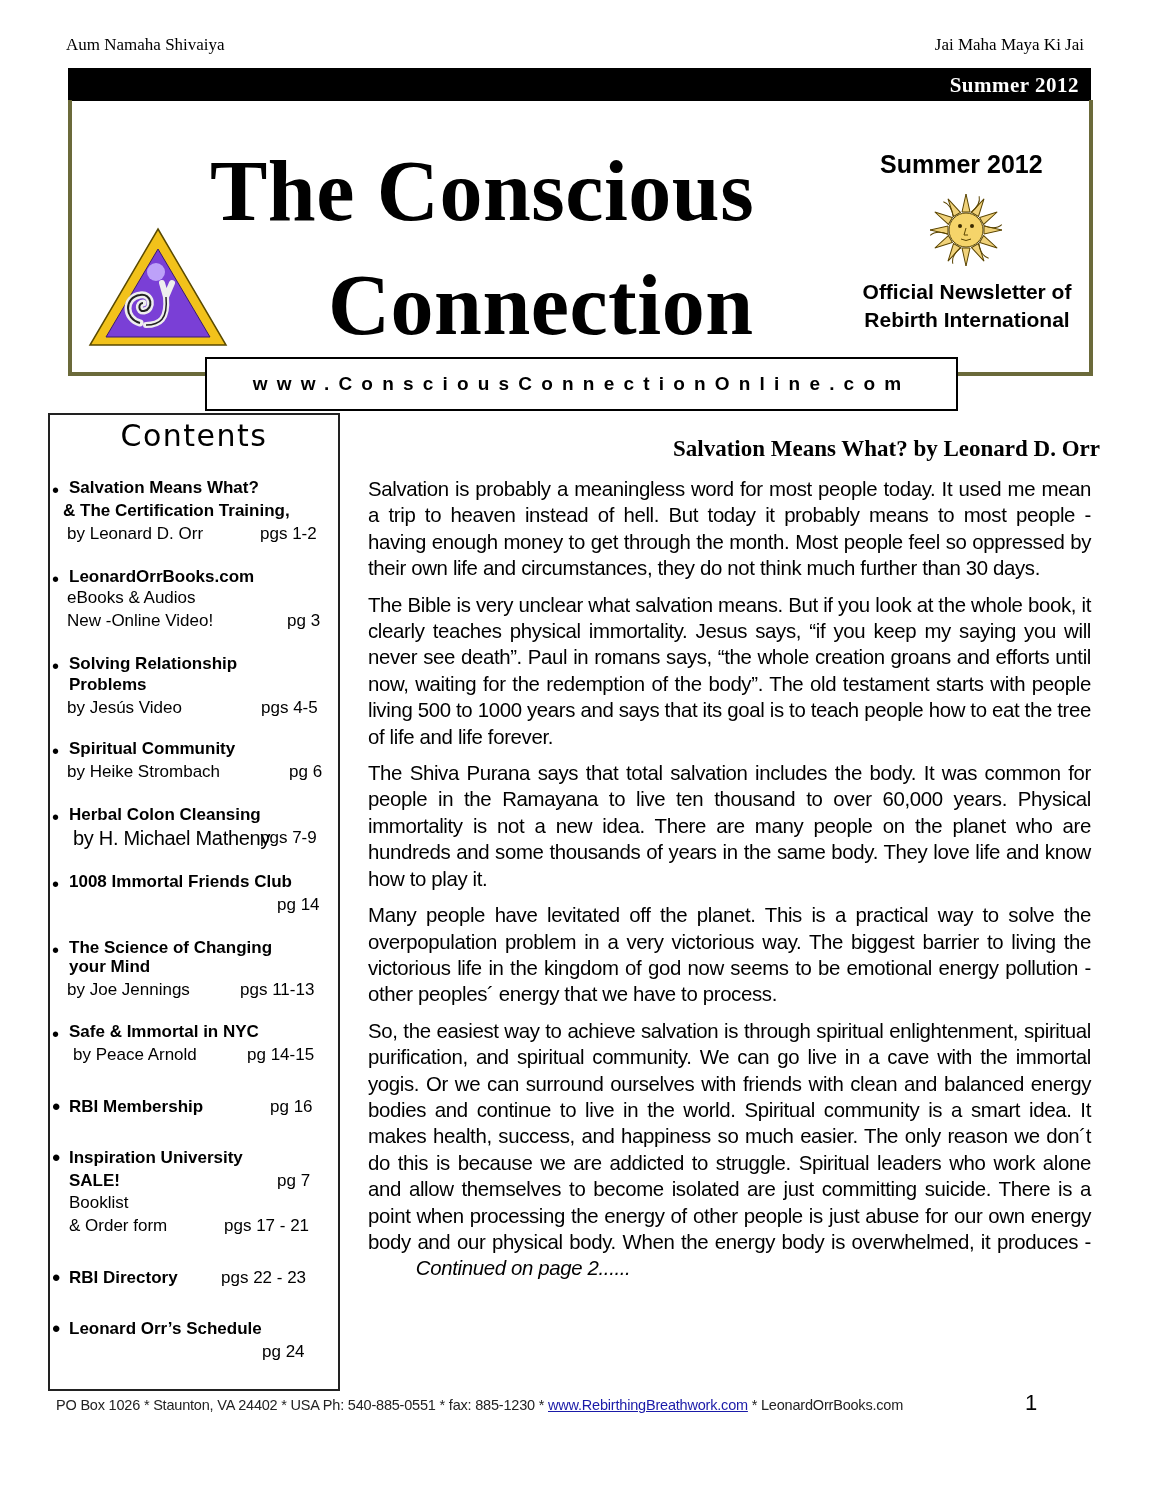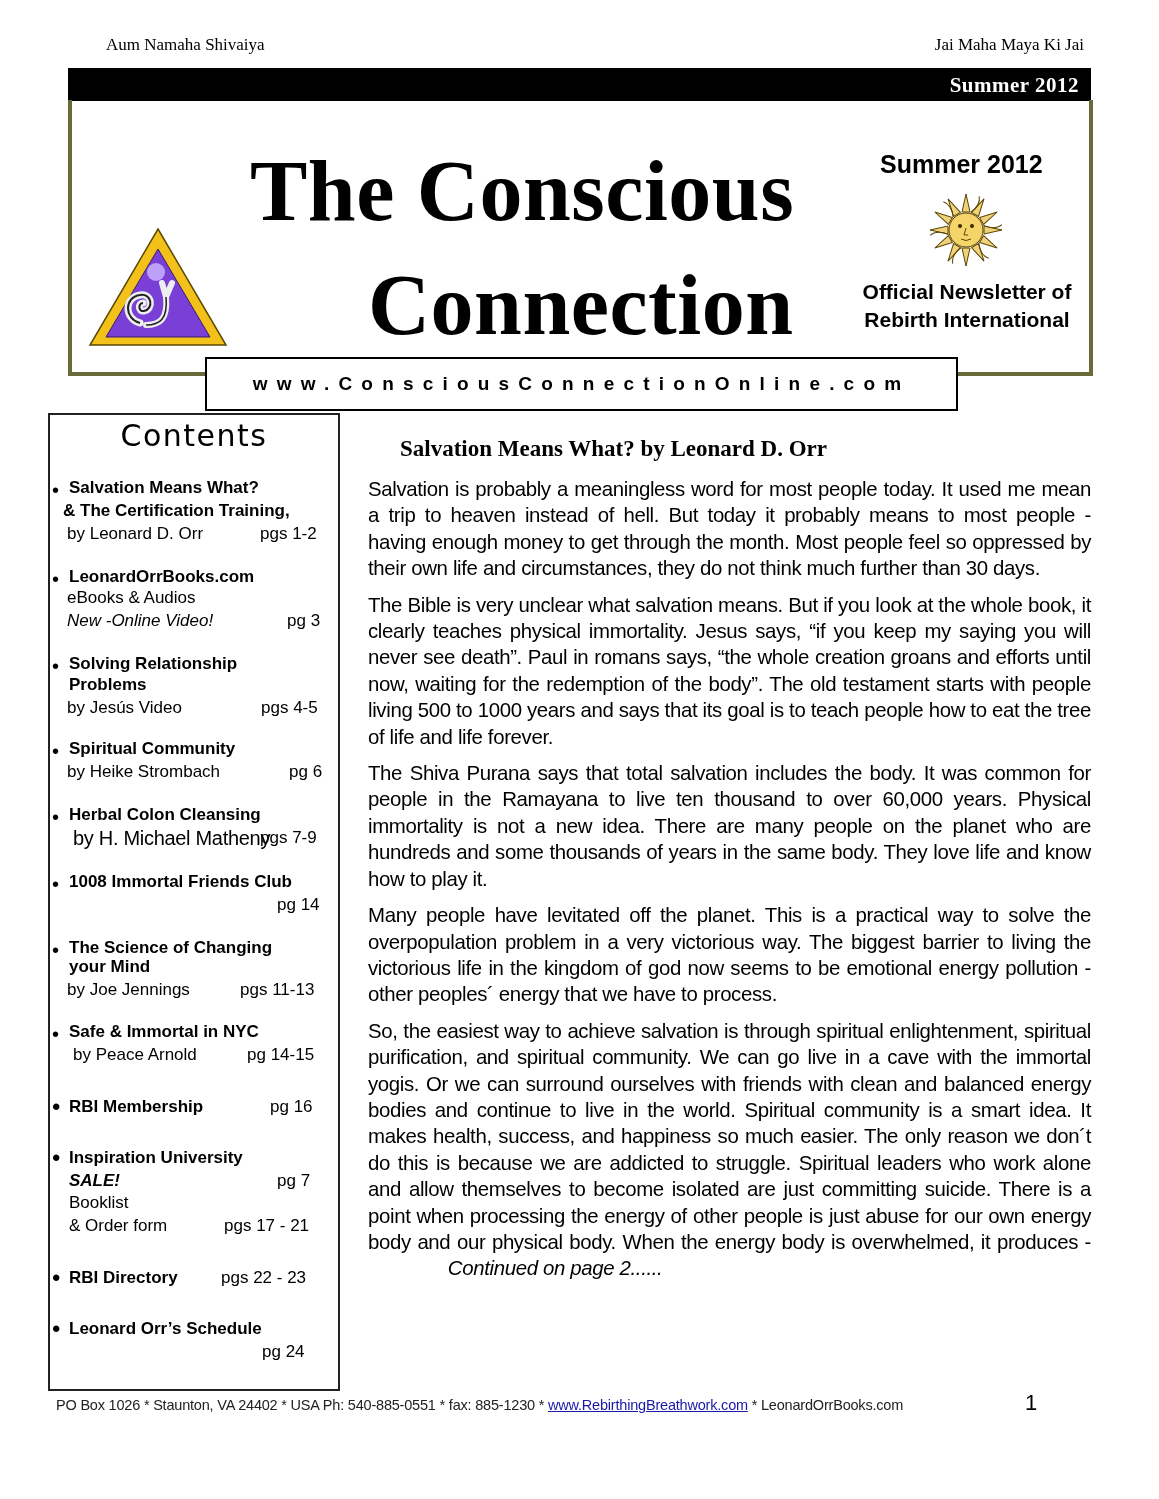--- a/index.html
+++ b/index.html
@@ -1,18 +1,18 @@
 <!DOCTYPE html>
 <html><head>
 <meta charset="utf-8">
 <style>
   html, body { margin: 0; padding: 0; background: #ffffff; }
   body { width: 1159px; height: 1499px; position: relative; overflow: hidden; color: #000; }
   .abs { position: absolute; }
-  .serif { font-family: "Liberation Serif", "DejaVu Serif", serif; margin-left: 40px; }
+  .serif { font-family: "Liberation Serif", "DejaVu Serif", serif; }
   .sans { font-family: "Liberation Sans", "DejaVu Sans", sans-serif; }
 
   .top-left { left: 66px; top: 35px; font-size: 17px; }
   .top-right { right: 75px; top: 35px; font-size: 17px; }
 
   .black-bar { left: 68px; top: 68px; width: 1023px; height: 33px; background: #000; }
   .black-bar-label { position: absolute; right: 12px; top: 5px; color: #fff; font-size: 21px; font-weight: bold; letter-spacing: 0.5px; }
 
   .frame { left: 68px; top: 100px; width: 1017px; height: 272px; border-left: 4px solid #6b6a3a; border-right: 4px solid #6b6a3a; border-bottom: 4px solid #6b6a3a; }
 
@@ -28,27 +28,27 @@
   .url-box { left: 205px; top: 357px; width: 749px; height: 50px; border: 2px solid #000; background: #fff; display: flex; align-items: center; justify-content: center; }
   .url-text { font-size: 19px; letter-spacing: 9.2px; font-weight: bold; }
 
   .contents-box { left: 48px; top: 413px; width: 288px; height: 974px; border: 2px solid #222; }
   .contents-title { position: absolute; left: 0; width: 100%; top: 3px; text-align: center; font-size: 30px; letter-spacing: 1.5px; font-family: "DejaVu Sans", sans-serif; font-weight: normal; }
 
   .toc-item { position: absolute; left: 0; width: 288px; font-size: 17px; line-height: 22px; }
   .toc-item .bullet { position: absolute; left: 2px; font-size: 20px; }
   .toc-item .line { position: absolute; white-space: nowrap; }
   .toc-item .b { font-weight: bold; }
-  .toc-item .i { font-style: italic; }
+  .toc-item .i { }
   .toc-item .pg { position: absolute; white-space: nowrap; }
 
-  .article-title { left: 360px; top: 436px; width: 740px; text-align: left; font-size: 23px; font-weight: bold; }
+  .article-title { left: 360px; top: 436px; width: 740px; text-align: right; font-size: 23px; font-weight: bold; }
   .article-body { left: 368px; top: 476px; width: 723px; font-size: 20.4px; line-height: 26.4px; text-align: justify; font-family: "Liberation Sans Narrow", "Liberation Sans", sans-serif; }
   .article-body p { margin: 0 0 10px 0; letter-spacing: -0.35px; }
-  .article-body .cont { font-style: italic; margin-left: 32px; }
+  .article-body .cont { font-style: italic; }
 
   .footer { left: 56px; top: 1397px; font-size: 14.5px; color: #222; letter-spacing: -0.2px; white-space: nowrap; }
   .footer a { color: #1a1aa8; text-decoration: underline; }
   .page-num { left: 1025px; top: 1390px; font-size: 22px; }
 </style>
 </head>
 <body>
 
 <div class="abs serif top-left">Aum Namaha Shivaiya</div>
 <div class="abs serif top-right">Jai Maha Maya Ki Jai</div>

